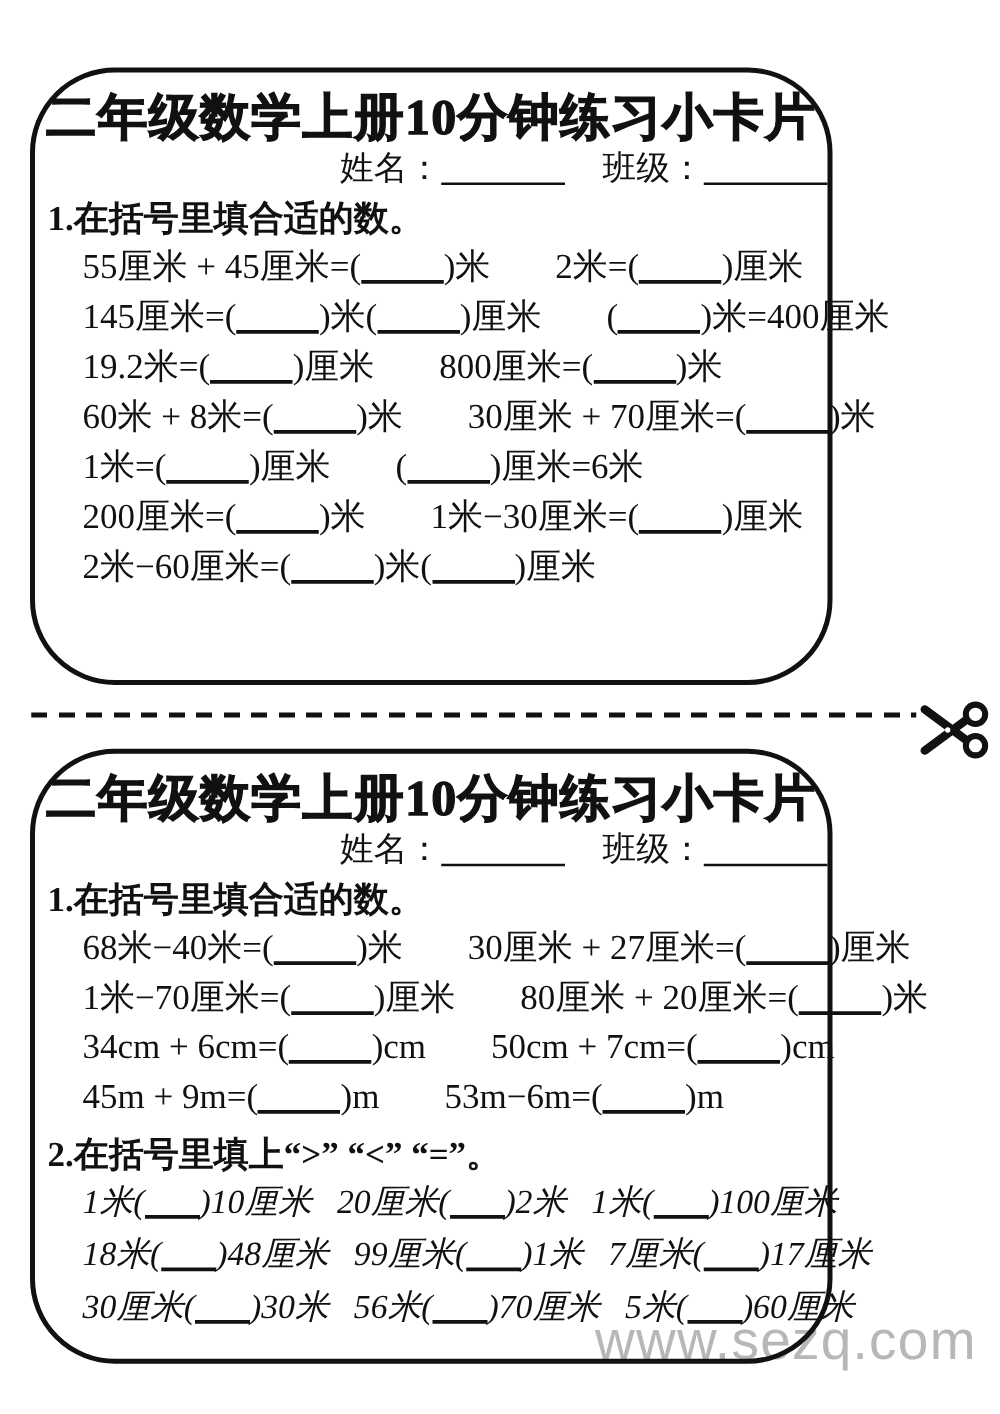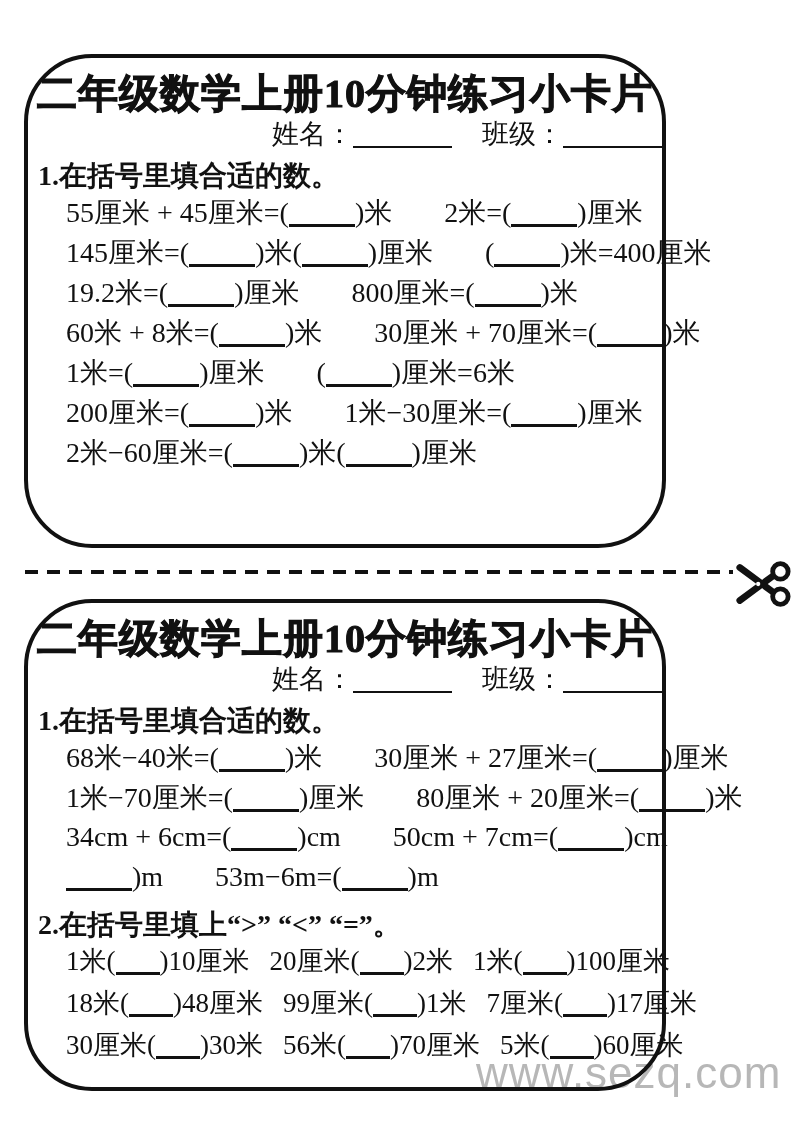--- a/index.html
+++ b/index.html
@@ -38,21 +38,21 @@
   .sec{margin-left:38px;}
   .row{
     display:flex;align-items:baseline;gap:52px;height:40px;
     font-size:28px;white-space:nowrap;
   }
   .problem{display:inline-flex;align-items:baseline;}
   .blank{
     display:inline-block;width:66px;height:24px;
     border-bottom:3px solid var(--ink);transform:translateY(5px);
   }
-  .compare .row{gap:20px;height:42px;font-size:27px;}
+  .compare .row{gap:20px;height:42px;font-size:27px;font-style:italic;}
   .compare .blank{width:44px;}
   .divider{position:absolute;left:0;top:0;width:800px;z-index:2;}
   .dash-line{
     position:absolute;left:25px;top:570px;width:708px;height:4px;
     background:repeating-linear-gradient(to right,var(--ink) 0 13px,transparent 13px 22px);
   }
   .scissors{position:absolute;left:734px;top:560px;width:58px;height:48px;}
 </style>
 </head>
 <body>
@@ -209,20 +209,21 @@
           <span>)cm</span>
         </span>
         <span class="problem">
           <span>50cm + 7cm=(</span>
           <span class="blank"></span>
           <span>)cm</span>
         </span>
       </div>
       <div class="row">
         <span class="problem">
+          <span>45m + 9m=(</span>
           <span class="blank"></span>
           <span>)m</span>
         </span>
         <span class="problem">
           <span>53m−6m=(</span>
           <span class="blank"></span>
           <span>)m</span>
         </span>
       </div>
     </div>

